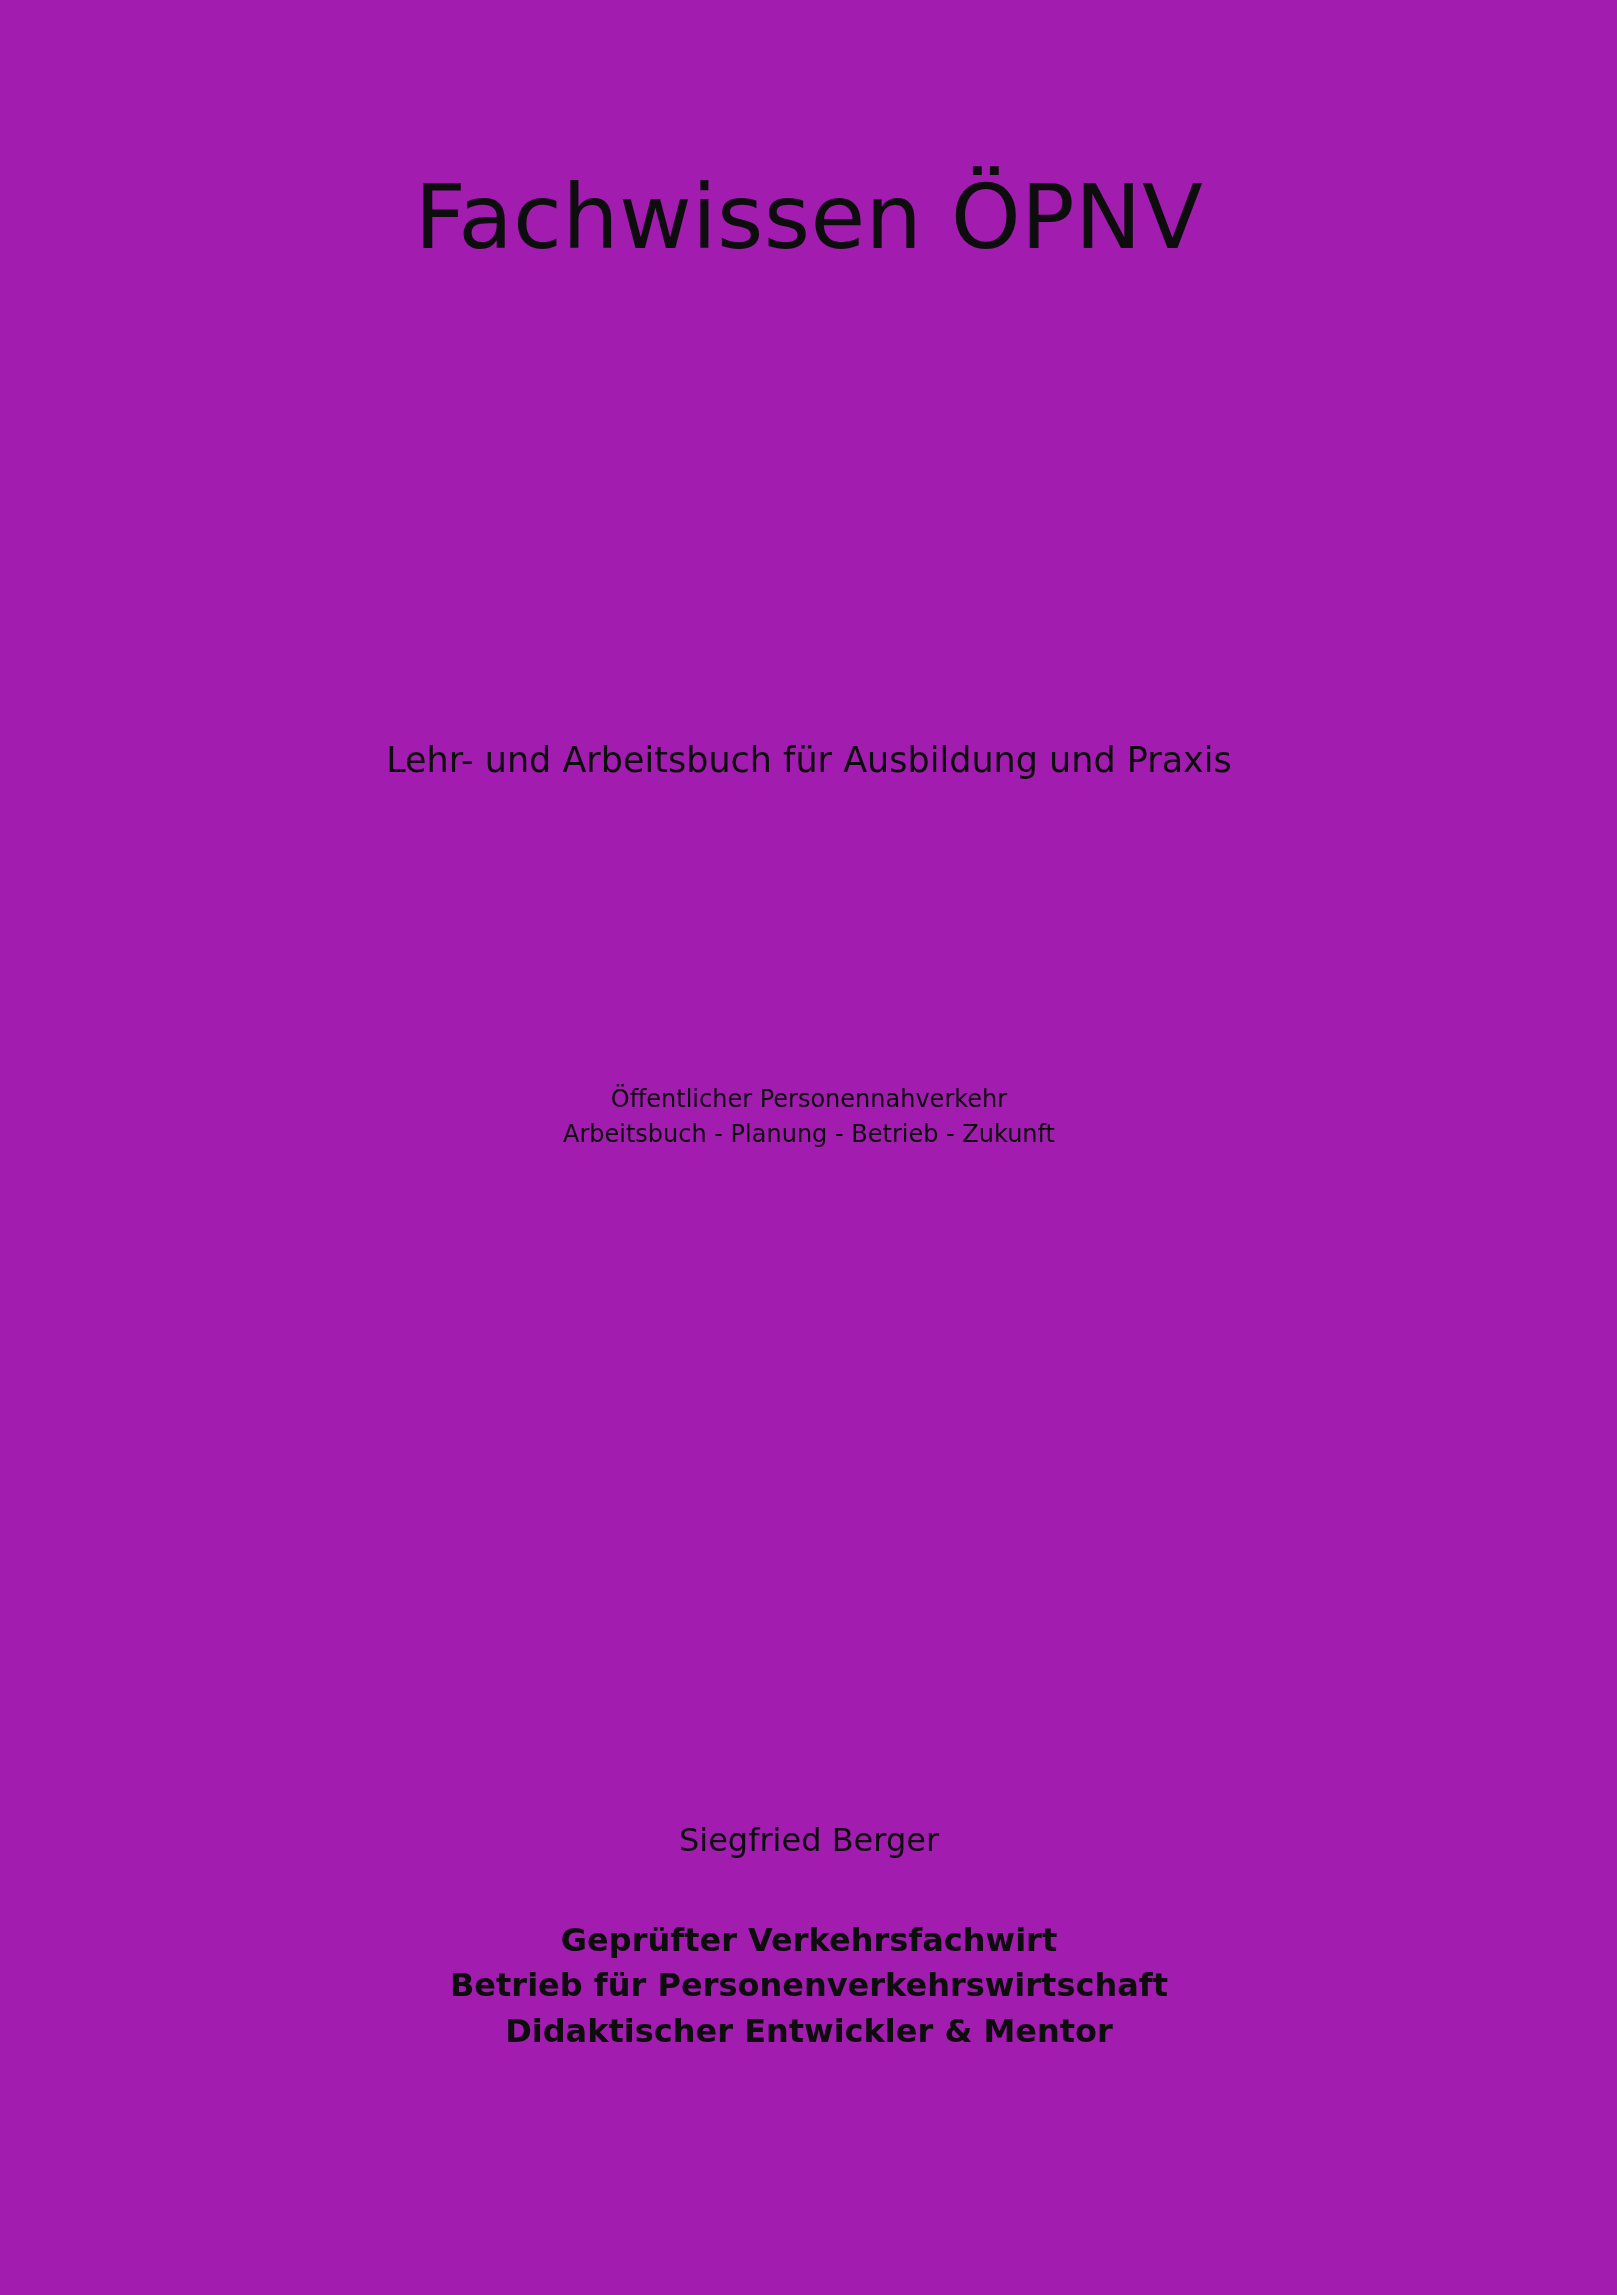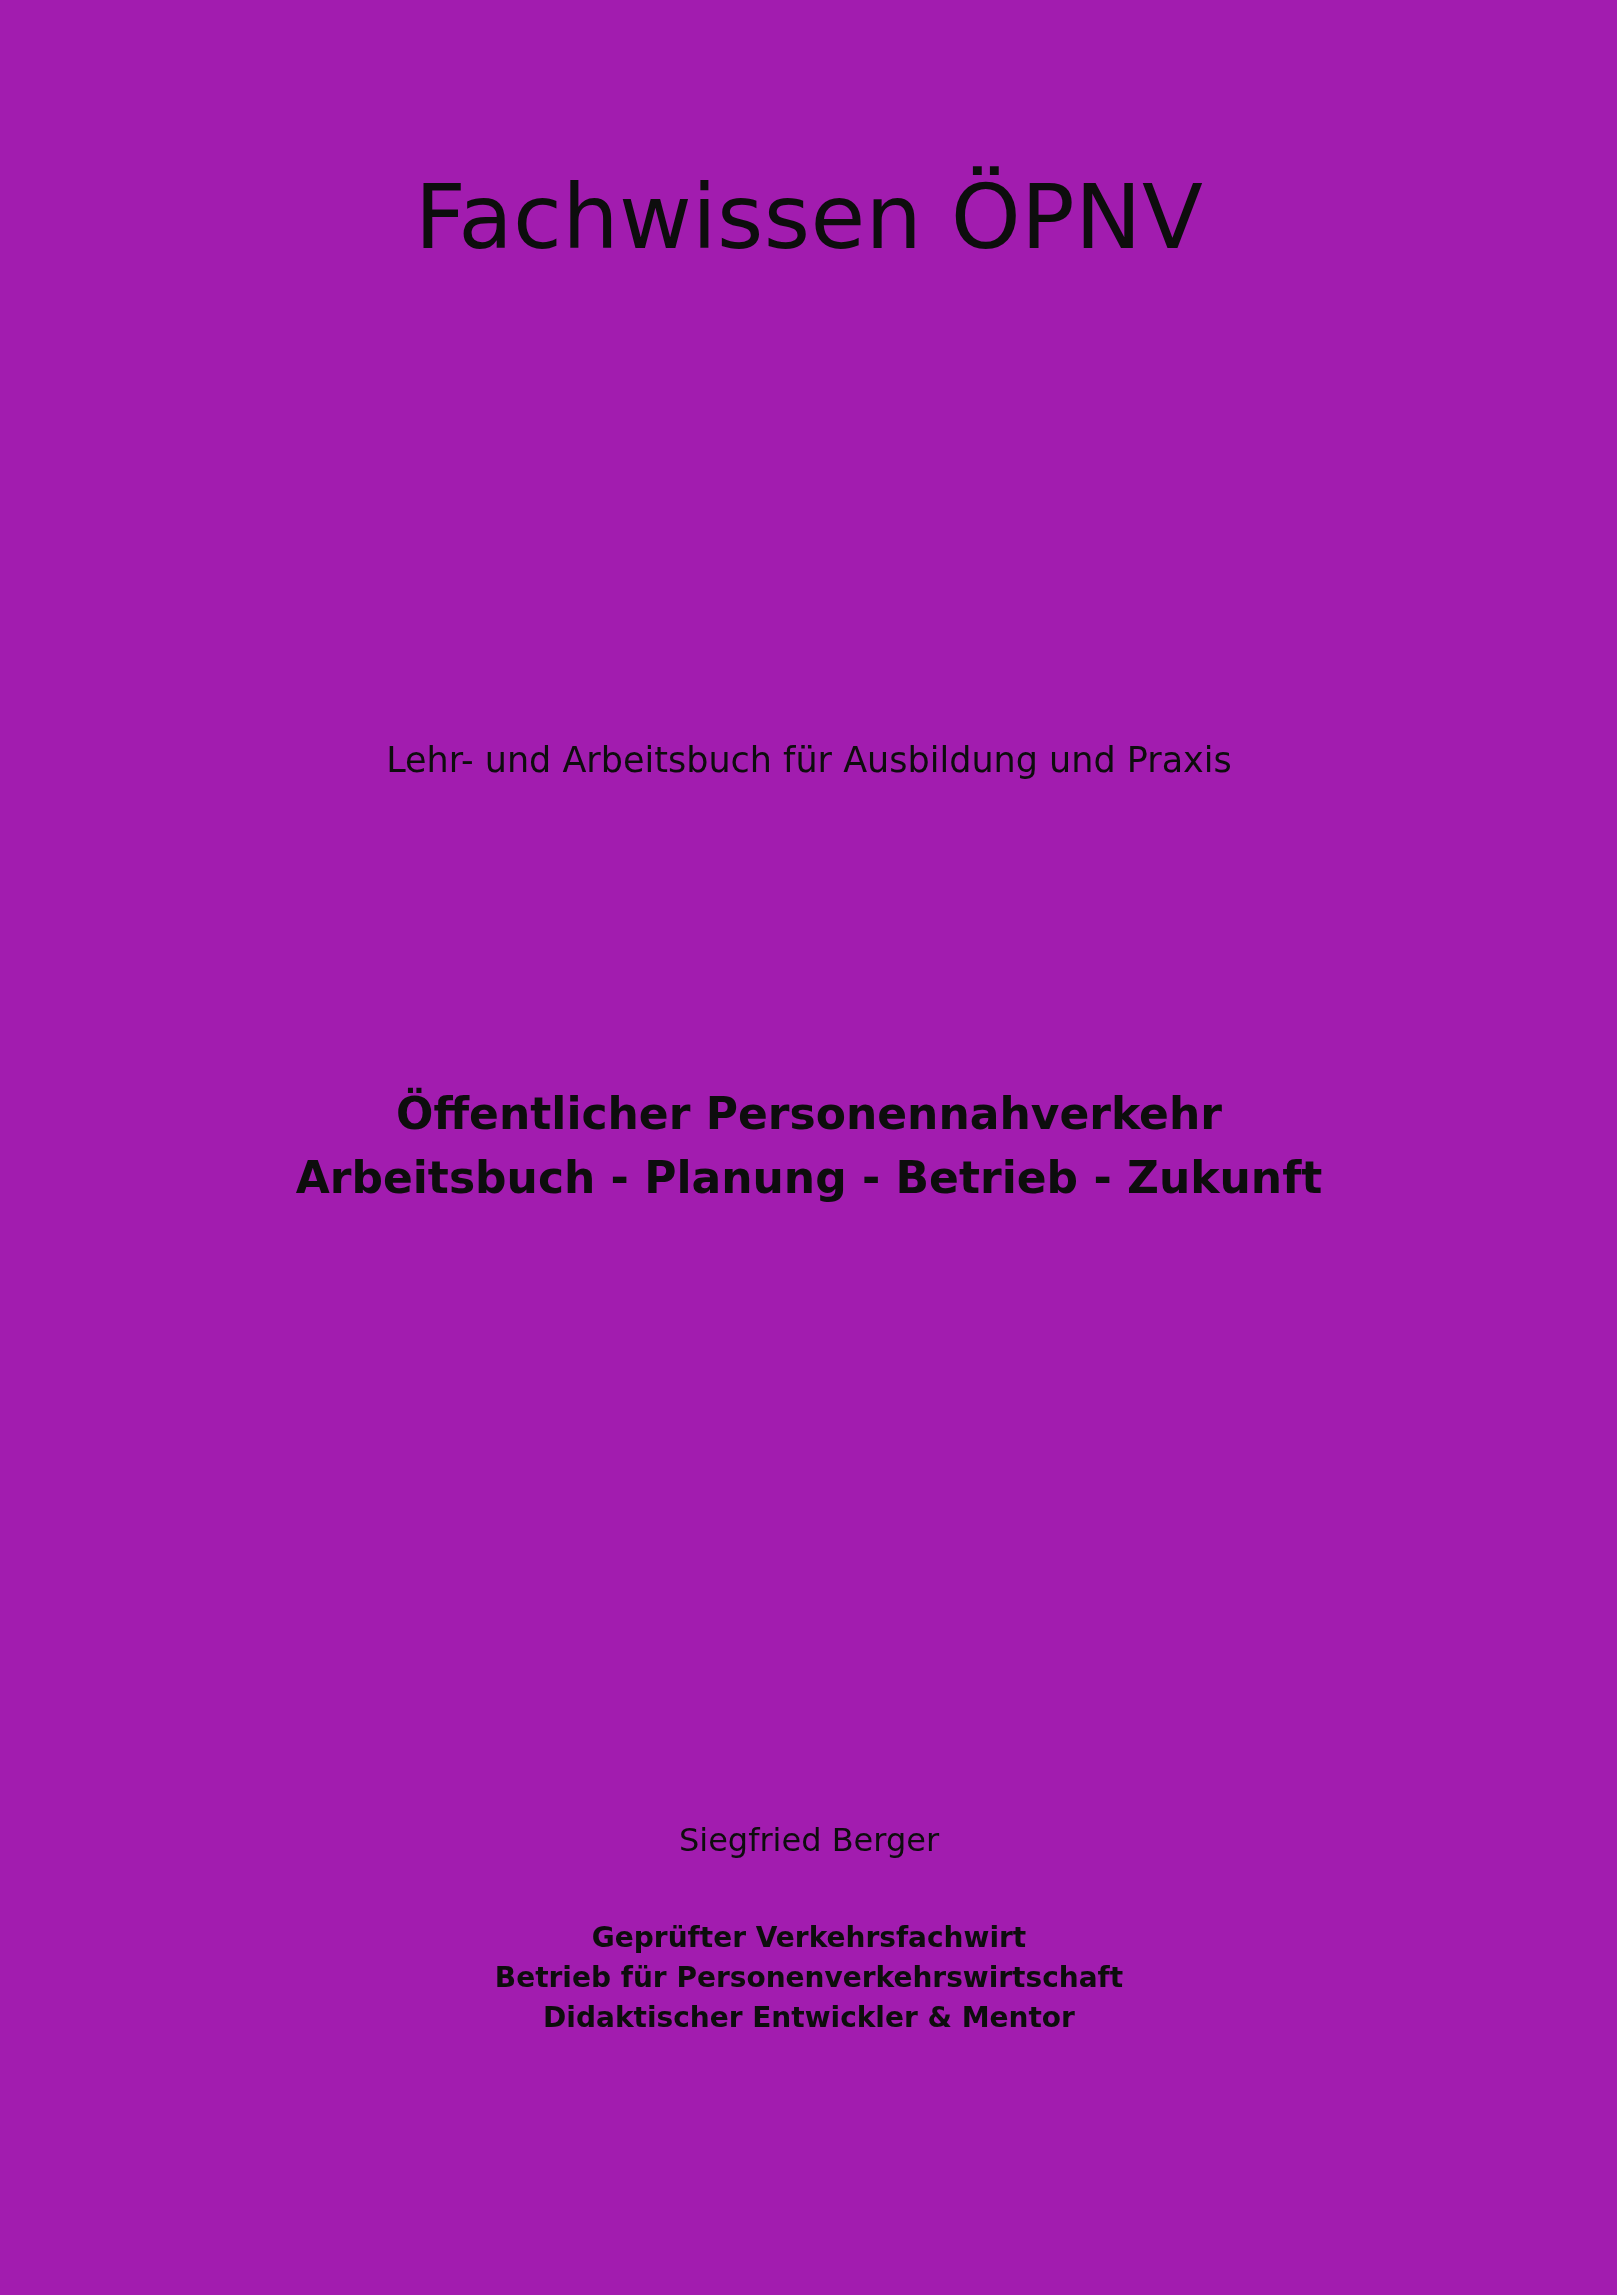--- a/index.html
+++ b/index.html
@@ -36,36 +36,36 @@
   }
   .subtitle {
     top: 738px;
     font-size: 35px;
     font-weight: 400;
     line-height: 1.3;
     text-align: center;
   }
   .theme {
     top: 1082px;
-    font-size: 44px;
-    font-weight: 700;
+    font-size: 24px;
+    font-weight: 400;
     line-height: 1.45;
   }
   .theme-line {
     display: block;
   }
   .author {
     top: 1820px;
     font-size: 32px;
     font-weight: 400;
     line-height: 1.3;
   }
   .credentials {
     top: 1918px;
-    font-size: 28px;
+    font-size: 32px;
     font-weight: 700;
     line-height: 1.42;
   }
   .credentials-line {
     display: block;
   }
 </style>
 </head>
 <body>
 

